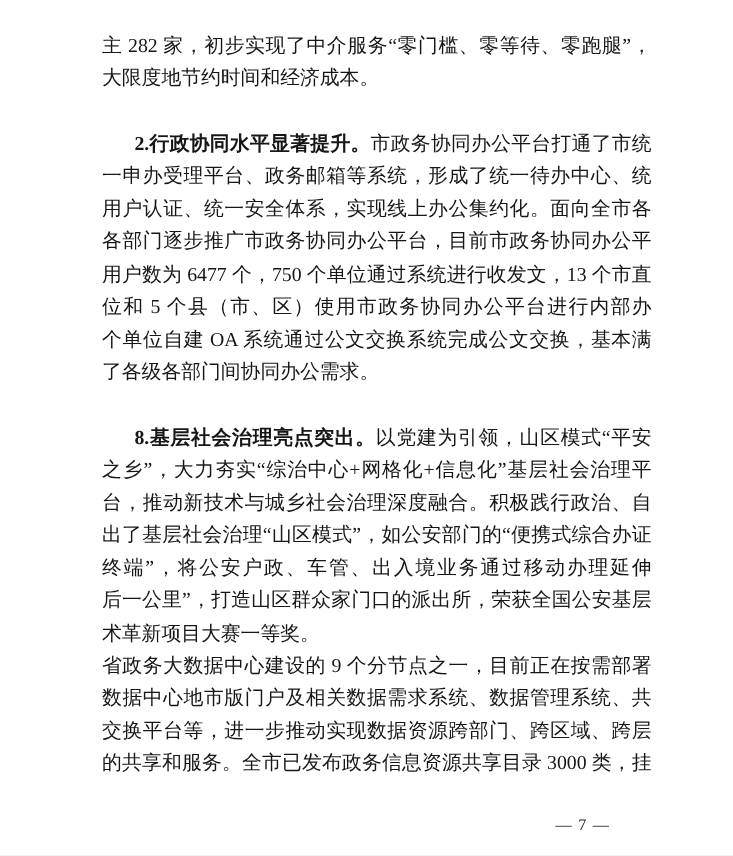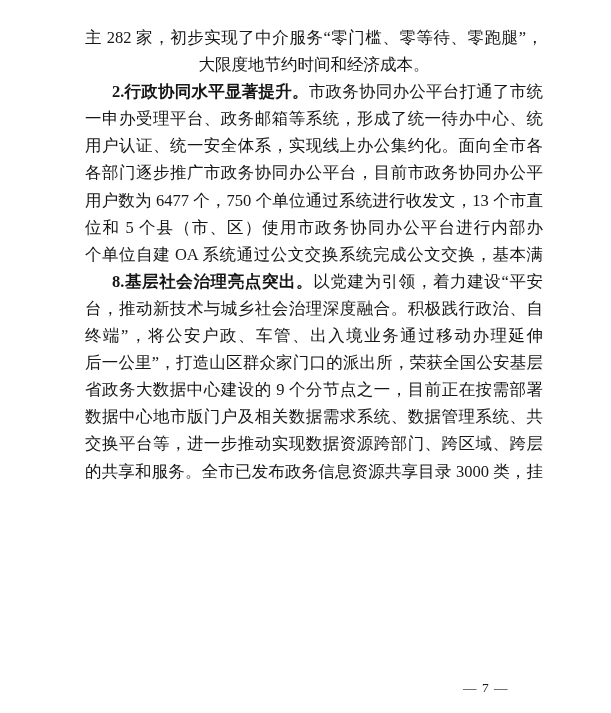--- a/index.html
+++ b/index.html
@@ -20,30 +20,31 @@
     position: absolute;
     left: 85px;
     top: 24px;
     width: 458px;
   }
   .line {
     height: 27.1px;
     line-height: 27.1px;
     font-size: 16.5px;
     overflow: hidden;
-    text-align: center;
+    text-align: left;
     word-break: break-all;
   }
   .line.fill {
     text-align: justify;
     text-align-last: justify;
     text-justify: inter-character;
   }
   .line.indent {
     padding-left: 27px;
+    margin-top: 28px;
   }
   .seg.bold {
     font-weight: bold;
   }
   .page-number {
     position: absolute;
     left: 463px;
     top: 680px;
     font-size: 13.5px;
     line-height: 16px;
@@ -59,23 +60,27 @@
   <div class="text-block">
       <div class="line fill"><span class="seg">主 282 家，初步实现了中介服务“零门槛、零等待、零跑腿”，最</span></div>
       <div class="line"><span class="seg">大限度地节约时间和经济成本。</span></div>
       <div class="line indent fill"><span class="seg bold">2.行政协同水平显著提升。</span><span class="seg">市政务协同办公平台打通了市统</span></div>
       <div class="line fill"><span class="seg">一申办受理平台、政务邮箱等系统，形成了统一待办中心、统一</span></div>
       <div class="line fill"><span class="seg">用户认证、统一安全体系，实现线上办公集约化。面向全市各地</span></div>
       <div class="line fill"><span class="seg">各部门逐步推广市政务协同办公平台，目前市政务协同办公平台</span></div>
       <div class="line fill"><span class="seg">用户数为 6477 个，750 个单位通过系统进行收发文，13 个市直单</span></div>
       <div class="line fill"><span class="seg">位和 5 个县（市、区）使用市政务协同办公平台进行内部办公，4</span></div>
       <div class="line fill"><span class="seg">个单位自建 OA 系统通过公文交换系统完成公文交换，基本满足</span></div>
-      <div class="line indent fill"><span class="seg bold">8.基层社会治理亮点突出。</span><span class="seg">以党建为引领，着力建设“平安</span></div>
+      <div class="line"><span class="seg">了各级各部门间协同办公需求。</span></div>
+      <div class="line indent fill"><span class="seg bold">8.基层社会治理亮点突出。</span><span class="seg">以党建为引领，山区模式“平安</span></div>
+      <div class="line fill"><span class="seg">之乡”，大力夯实“综治中心+网格化+信息化”基层社会治理平</span></div>
       <div class="line fill"><span class="seg">台，推动新技术与城乡社会治理深度融合。积极践行政治、自治、</span></div>
+      <div class="line fill"><span class="seg">出了基层社会治理“山区模式”，如公安部门的“便携式综合办证</span></div>
       <div class="line fill"><span class="seg">终端”，将公安户政、车管、出入境业务通过移动办理延伸至“最</span></div>
       <div class="line fill"><span class="seg">后一公里”，打造山区群众家门口的派出所，荣获全国公安基层技</span></div>
+      <div class="line"><span class="seg">术革新项目大赛一等奖。</span></div>
       <div class="line fill"><span class="seg">省政务大数据中心建设的 9 个分节点之一，目前正在按需部署大</span></div>
       <div class="line fill"><span class="seg">数据中心地市版门户及相关数据需求系统、数据管理系统、共享</span></div>
       <div class="line fill"><span class="seg">交换平台等，进一步推动实现数据资源跨部门、跨区域、跨层级</span></div>
       <div class="line fill"><span class="seg">的共享和服务。全市已发布政务信息资源共享目录 3000 类，挂接</span></div>
     </div>
   <div class="page-number">— 7 —</div>
 </div>
 
 </body></html>

